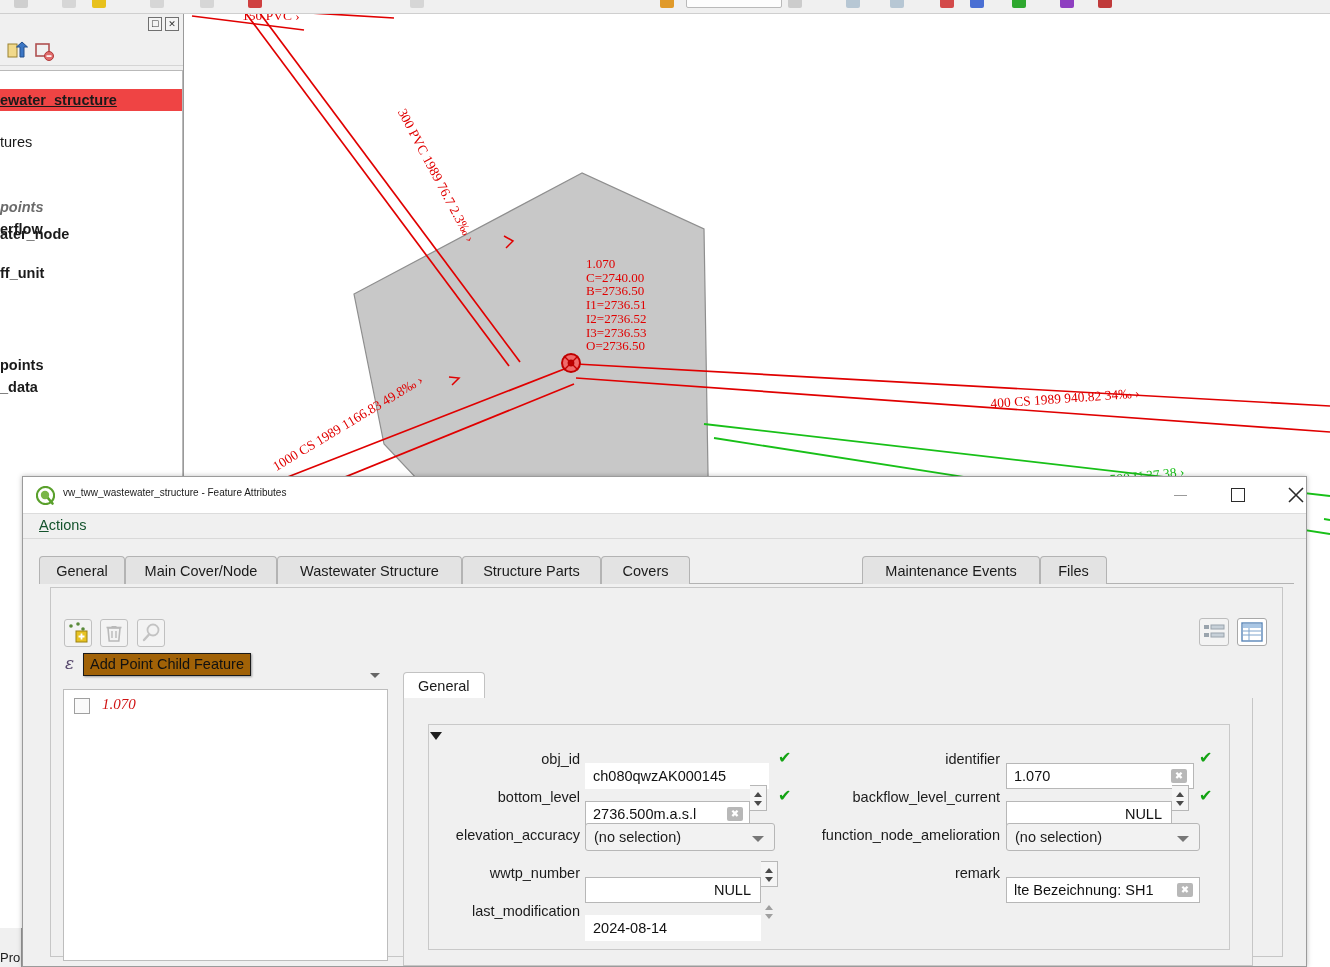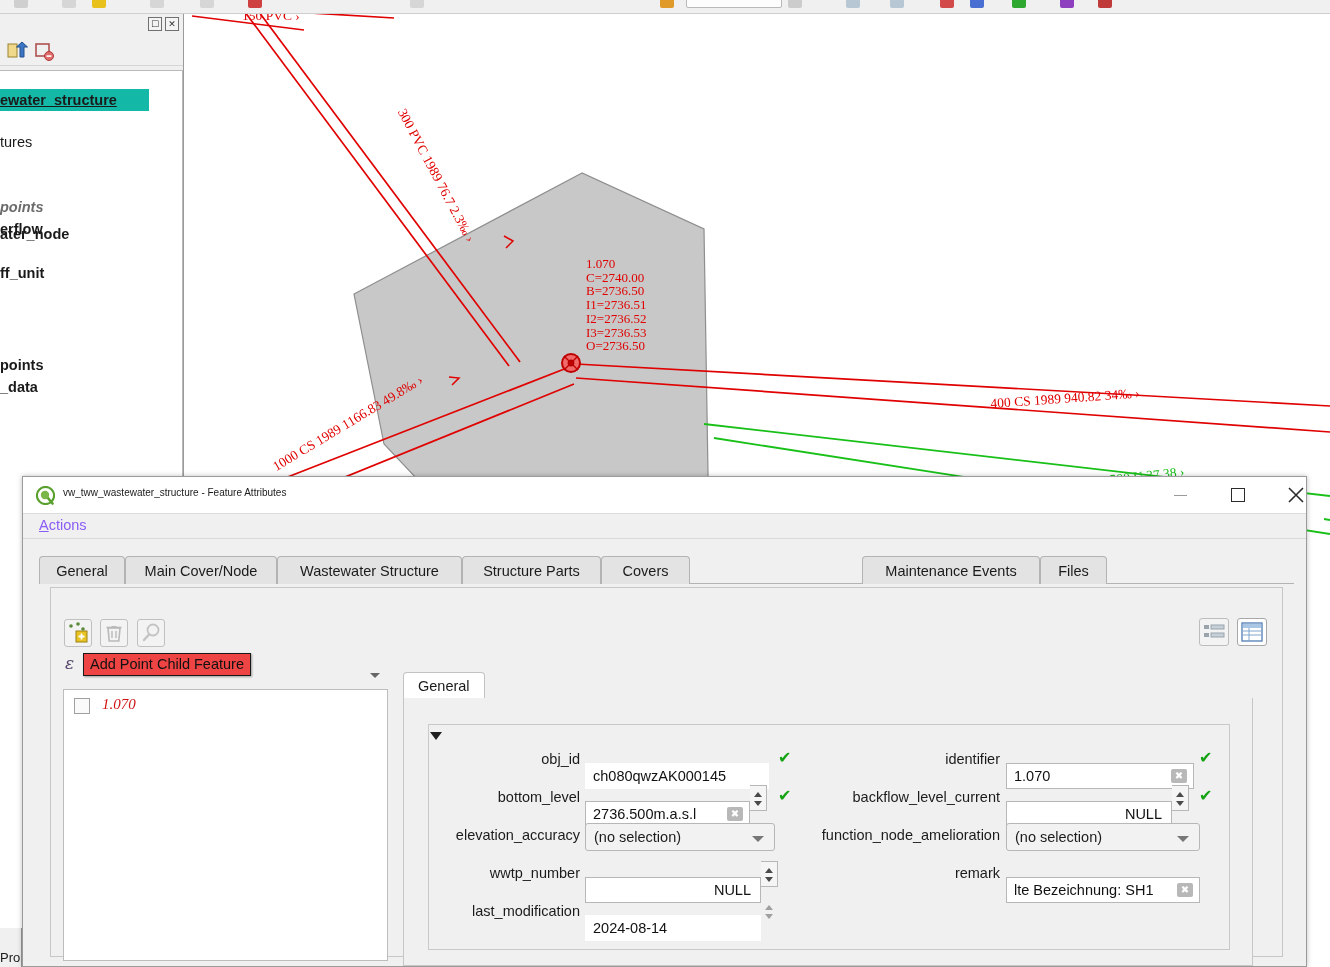--- a/index.html
+++ b/index.html
@@ -43,21 +43,21 @@
   .lp-tool { position: absolute; top: 6px; width: 22px; height: 22px; }
   .lp-tree {
     position: absolute; left: 0; top: 56px; width: 183px; height: 880px;
     background: #ffffff; border: 1px solid #b9b9b9; border-left: none; border-bottom: none;
     overflow: hidden;
   }
   .lt-row {
     position: absolute; left: 0; white-space: nowrap;
     font-size: 14.5px; color: #1a1a1a; height: 22px; line-height: 22px;
   }
-  .lt-row.hdr { font-weight: bold; text-decoration: underline; background: #14b8a6; width: 149px; }
+  .lt-row.hdr { font-weight: bold; text-decoration: underline; background: #ef4444; width: 183px; }
   .lt-row.grp { font-weight: bold; }
   .lt-row.ital { font-style: italic; font-weight: bold; color: #6b6b6b; }
 
   
   .map-canvas {
     position: absolute; left: 184px; top: 14px; width: 1146px; height: 953px;
     background: #ffffff; overflow: hidden;
   }
   .map-svg { position: absolute; left: 0; top: 0; }
   .maplabel {
@@ -98,21 +98,21 @@
   .wc-close { left: 1250px; }
   .wc .bar { width: 13px; height: 1px; background: #9a9a9a; }
   .wc .sq { width: 14px; height: 14px; border: 1.6px solid #2b2b2b; }
 
   .dlg-menubar {
     position: relative; height: 25px; background: #f0f0f0;
     border-bottom: 1px solid #d9d9d9;
   }
   .menu-item {
     position: absolute; left: 16px; top: 3px;
-    font-size: 14.5px; color: #8b5cf6;
+    font-size: 14.5px; color: #14532d;
   }
   .menu-item .acc { text-decoration: underline; }
 
   
   .tabbar { position: absolute; left: 16px; top: 79px; width: 1255px; height: 28px; }
   .tabbar .tb-line {
     position: absolute; left: 0; top: 27px; width: 1255px; height: 1px; background: #b3b3b3;
   }
   .tab {
     position: absolute; top: 0; height: 28px;
@@ -132,21 +132,21 @@
     background: #f0f0f0; border: 1px solid #c6c6c6;
   }
 
   
   .rel-tool {
     position: absolute; width: 28px; height: 28px;
     border: 1px solid #c0c0c0; border-radius: 3px; background: #f3f3f3;
   }
 
   .tooltip {
-    position: absolute; background: #ef4444; border: 1px solid #1a1a1a;
+    position: absolute; background: #a16207; border: 1px solid #1a1a1a;
     font-size: 14.5px; color: #111; padding: 2px 6px 3px 6px;
     box-shadow: 1px 1px 2px rgba(0,0,0,0.35); white-space: nowrap; z-index: 40;
   }
   .expr-icon {
     position: absolute; font-family: "DejaVu Serif", serif; font-size: 17px;
     color: #55466b; font-style: italic;
   }
   .filter-combo-arrow {
     position: absolute; width: 0; height: 0;
     border-left: 5px solid transparent; border-right: 5px solid transparent;

